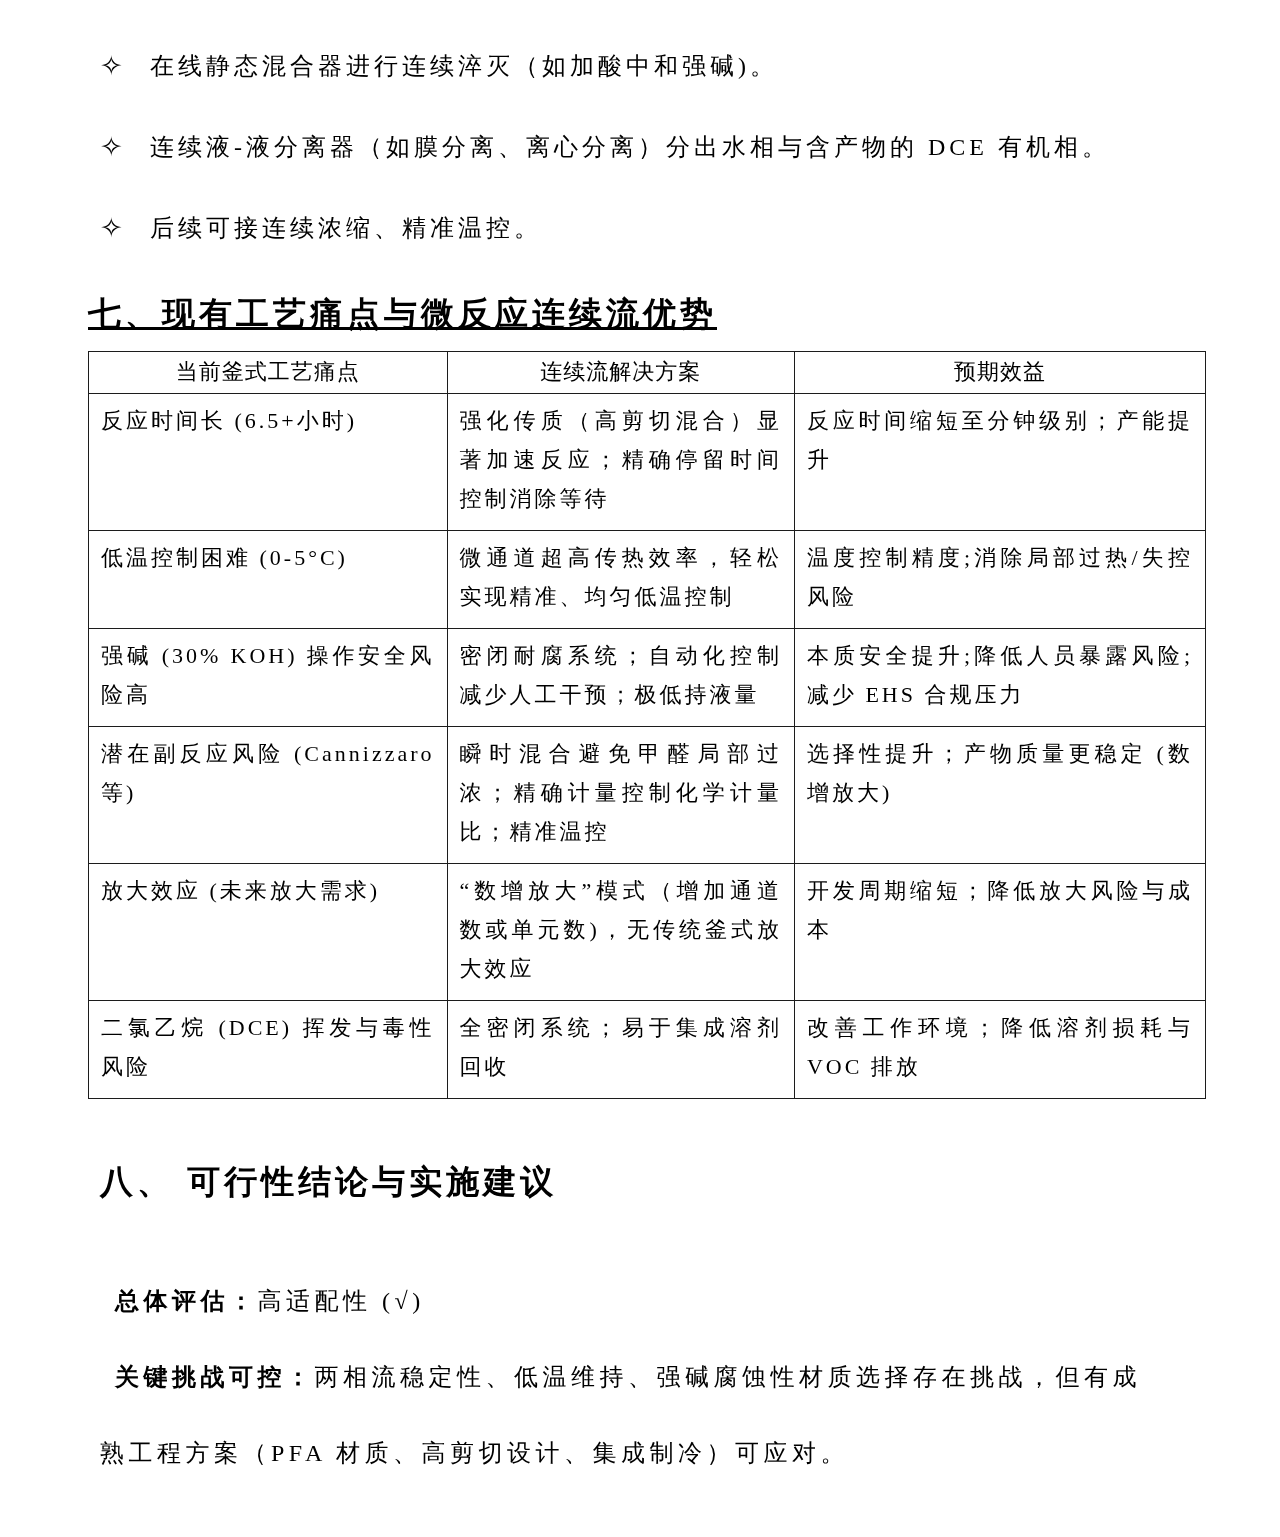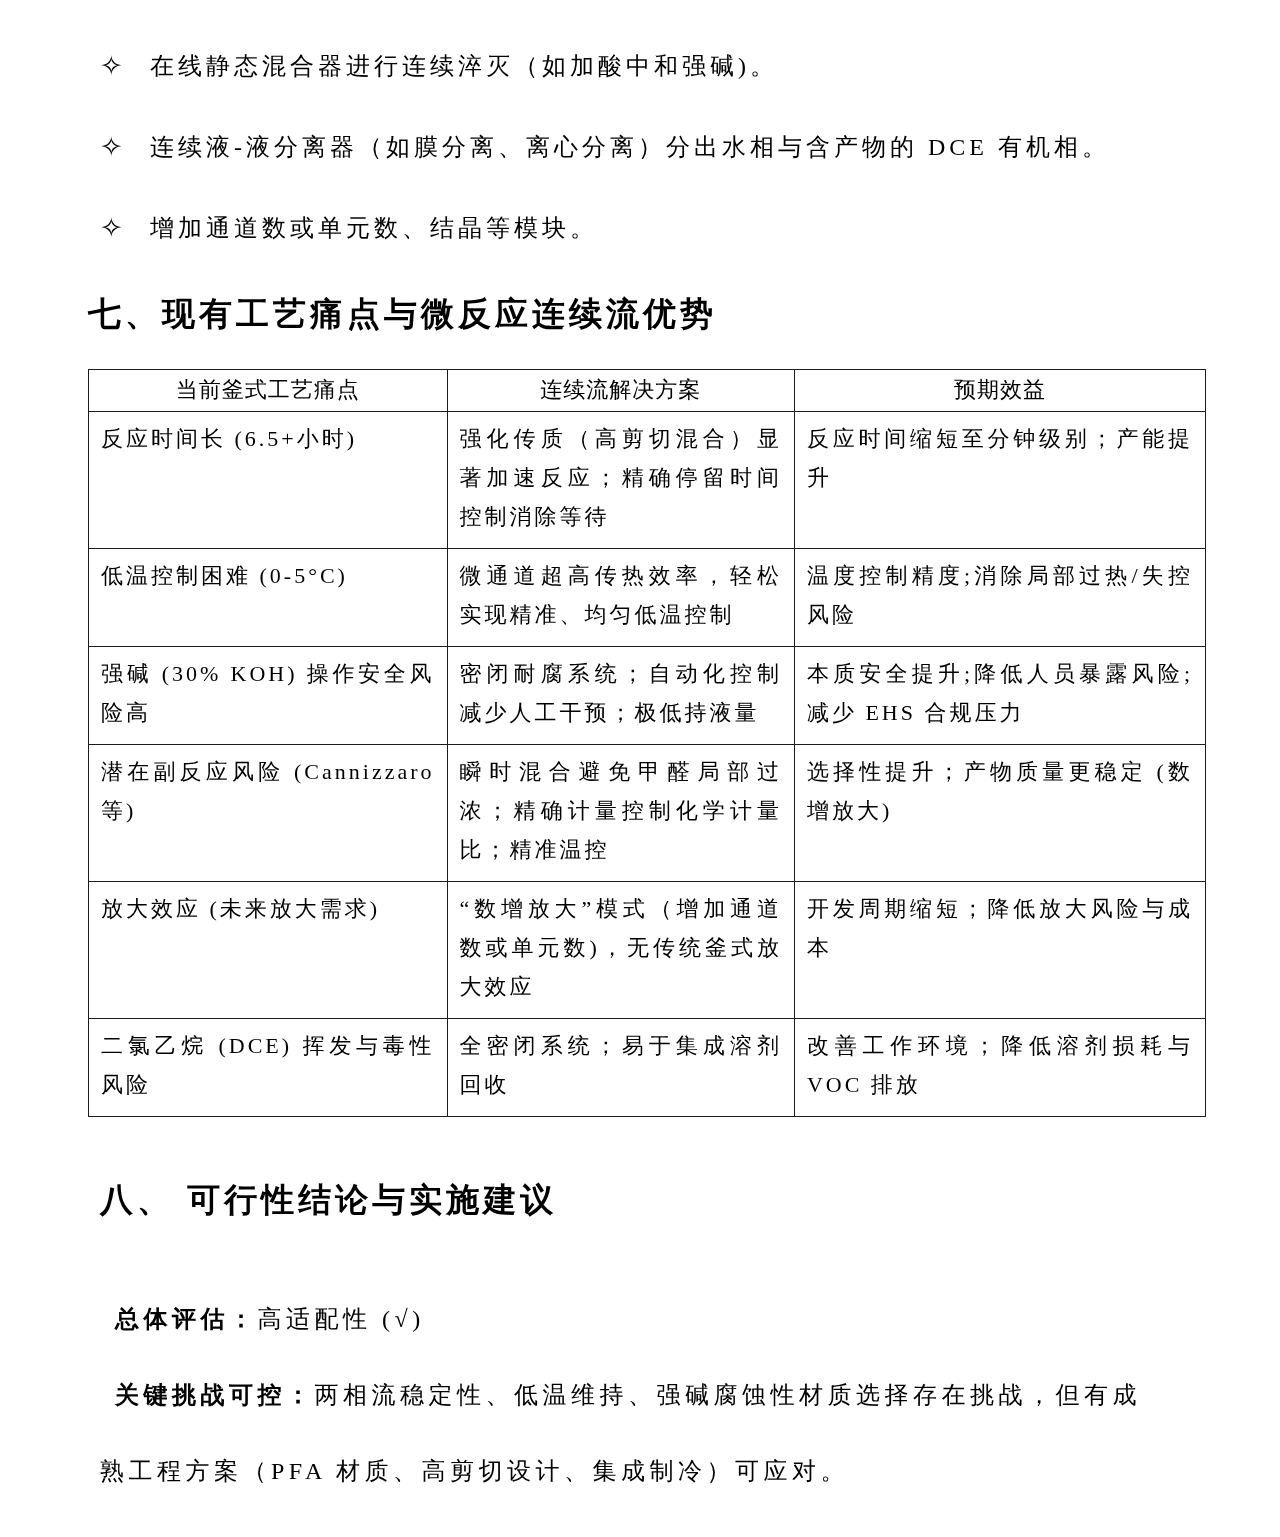--- a/index.html
+++ b/index.html
@@ -39,21 +39,21 @@
 
   
   .section-title {
     font-family: "Liberation Sans", "DejaVu Sans", sans-serif;
     font-weight: bold;
     font-size: 33px;
     letter-spacing: 4px;
     line-height: 42px;
     color: #000;
   }
-  .section-title.first { margin-top: 26px; margin-bottom: 34px; }
+  .section-title.first { margin-top: 26px; margin-bottom: 16px; text-decoration: underline; }
   .section-title.second { margin-top: 62px; margin-bottom: 60px; padding-left: 12px; }
 
   
   table.pain-table {
     width: 100%;
     border-collapse: collapse;
     table-layout: fixed;
     font-size: 22px;
   }
   .pain-table col.c1 { width: 32.1%; }
@@ -97,21 +97,21 @@
     <div class="bullet-item">
       <span class="bullet-icon">✧</span>
       <span>在线静态混合器进行连续淬灭（如加酸中和强碱)。</span>
     </div>
     <div class="bullet-item">
       <span class="bullet-icon">✧</span>
       <span>连续液-液分离器（如膜分离、离心分离）分出水相与含产物的 DCE 有机相。</span>
     </div>
     <div class="bullet-item">
       <span class="bullet-icon">✧</span>
-      <span>增加通道数或单元数、结晶等模块。</span>
+      <span>后续可接连续浓缩、精准温控。</span>
     </div>
   </div>
 
   <h1 class="section-title first">七、现有工艺痛点与微反应连续流优势</h1>
 
   <table class="pain-table">
     <colgroup>
         <col class="c1">
         <col class="c2">
         <col class="c3">

